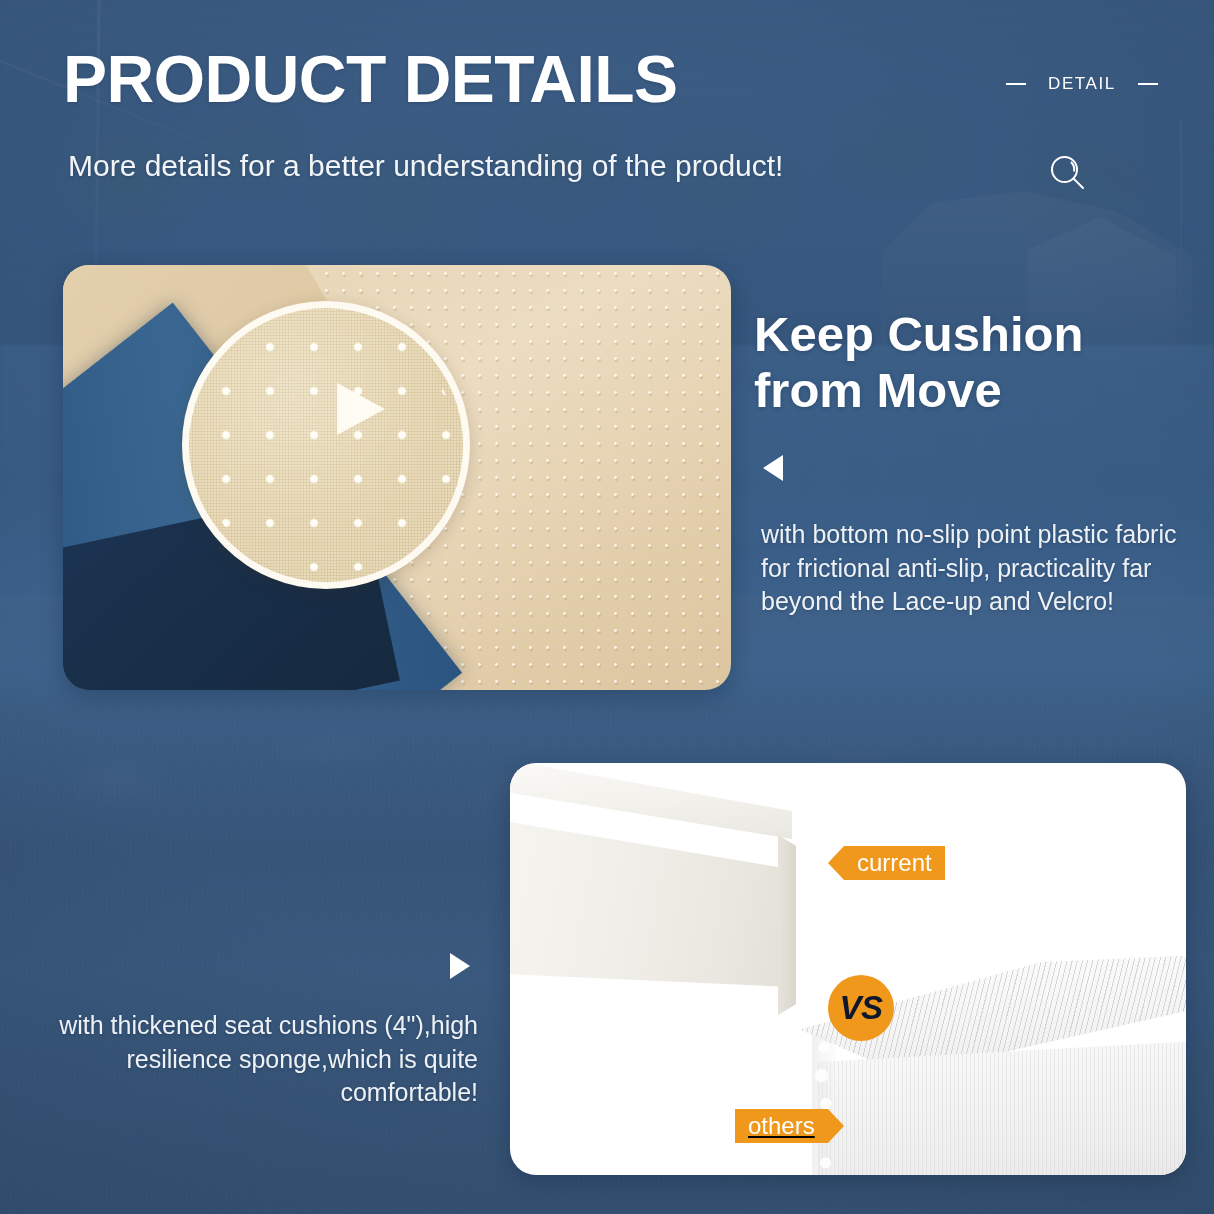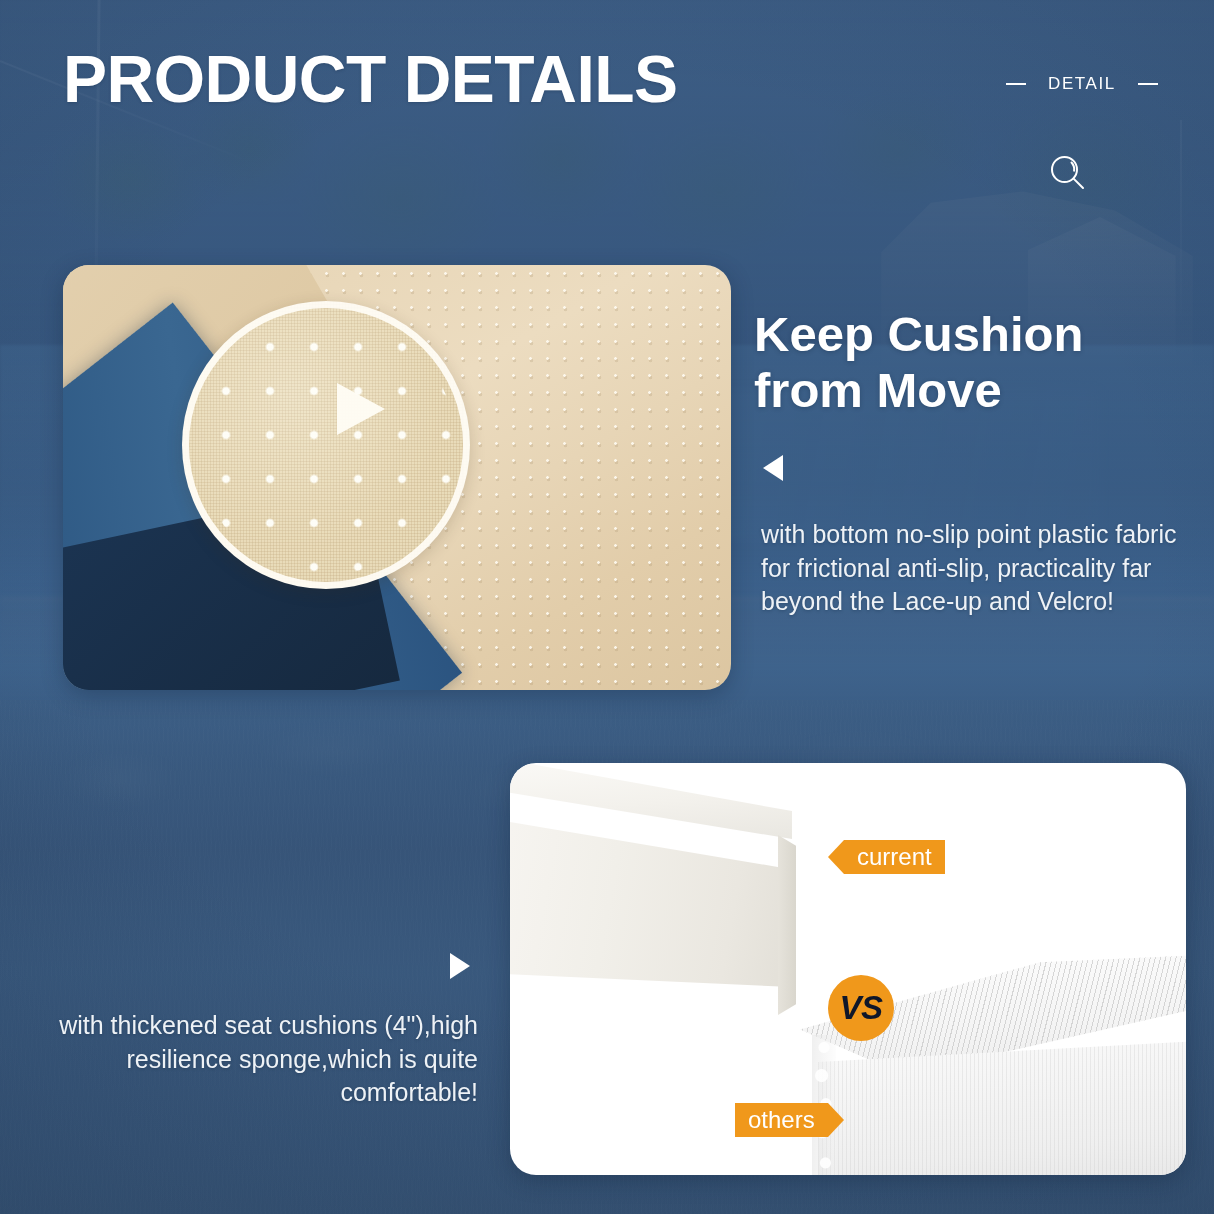--- a/index.html
+++ b/index.html
@@ -418,21 +418,21 @@
       radial-gradient(circle at 40% 26%, rgba(255,255,255,.9) 6px, transparent 7px),
       radial-gradient(circle at 58% 44%, rgba(255,255,255,.9) 5px, transparent 6px),
       radial-gradient(circle at 42% 62%, rgba(255,255,255,.9) 6px, transparent 7px),
       radial-gradient(circle at 56% 82%, rgba(255,255,255,.9) 5px, transparent 6px),
       linear-gradient(90deg, rgba(230,230,230,.6), rgba(245,245,245,.2));
   }
   
   .badge {
     position: absolute;
     display: flex;
-    align-items: flex-start;
+    align-items: flex-end;
     height: 40px;
   }
   .badge-box {
     background: #f0981b;
     color: #ffffff;
     font-size: 24px;
     font-weight: 400;
     line-height: 34px;
     padding: 0 13px;
     white-space: nowrap;
@@ -443,21 +443,21 @@
     border-bottom: 17px solid transparent;
     border-right: 16px solid #f0981b;
   }
   .badge-arrow-r {
     width: 0; height: 0;
     border-top: 17px solid transparent;
     border-bottom: 17px solid transparent;
     border-left: 16px solid #f0981b;
   }
   .badge-current { left: 318px; top: 77px; }
-  .badge-others  { left: 225px; top: 340px; }
+  .badge-others  { left: 225px; top: 340px; text-decoration: underline; }
   .vs-circle {
     position: absolute;
     left: 318px; top: 212px;
     width: 66px; height: 66px;
     border-radius: 50%;
     background: #f0981b;
     color: #0f172a;
     font-size: 33px;
     font-weight: 700;
     font-style: italic;
@@ -485,20 +485,21 @@
   <div class="bg-layer bg-pole-a"></div>
   <div class="bg-layer bg-pole-b"></div>
   <div class="bg-layer bg-pole-c"></div>
   <div class="bg-layer bg-tint"></div>
   <div class="bg-layer bg-vignette"></div>
 
   <div id="content">
 
     <div class="page-title">PRODUCT DETAILS</div>
 
+    <div class="page-subtitle">More details for a better understanding of the product!</div>
 
     <div class="detail-tag">
       <span class="dash"></span>
       <span>DETAIL</span>
       <span class="dash"></span>
     </div>
 
     <div class="search-icon">
       <svg viewBox="0 0 42 42" width="42" height="42" aria-hidden="true">
         <circle cx="17.5" cy="17.5" r="12.5" fill="none" stroke="#ffffff" stroke-width="2"></circle>

